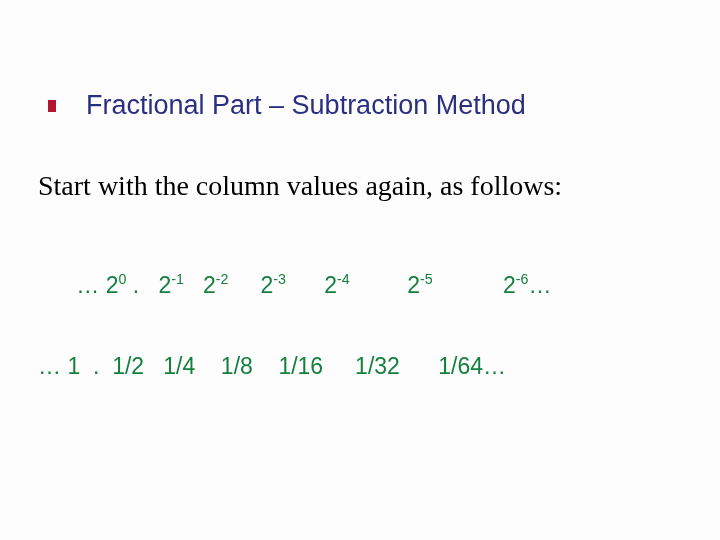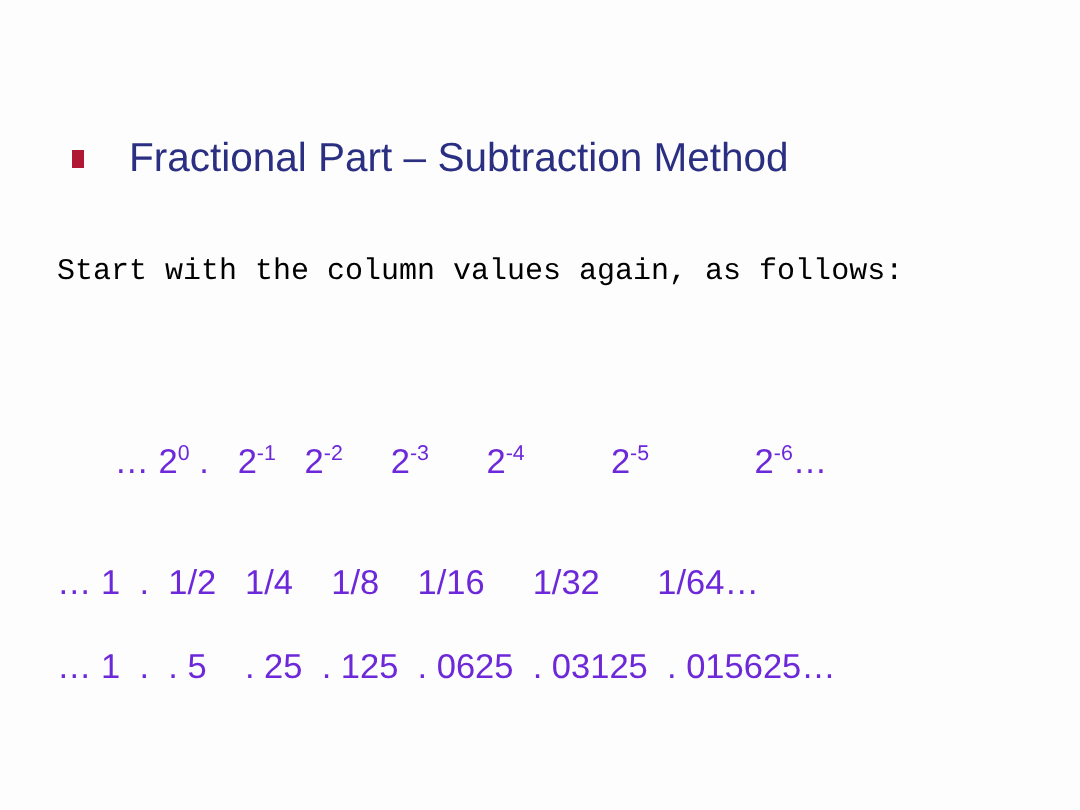--- a/index.html
+++ b/index.html
@@ -2,22 +2,22 @@
 <html><head>
   <meta charset="utf-8">
   <style>
     * { box-sizing: border-box; }
     html, body { margin: 0; padding: 0; }
     body { width: 720px; height: 540px; background: #fdfdfd; font-family: Arial, Helvetica, sans-serif; position: relative; }
     .slide { width: 720px; height: 540px; position: relative; padding: 0; }
     .title-row { display: flex; align-items: center; position: absolute; top: 90px; left: 48px; text-align: right; }
     .accent-bar { width: 8px; height: 12px; background: #b01733; margin-right: 30px; }
     .title { color: #2b2f82; font-size: 27px; font-family: Arial, sans-serif; }
-    .intro { position: absolute; top: 170px; left: 38px; font-size: 20px; color: #000; font-family: Liberation Mono, monospace; }
-    .table { position: absolute; top: 267px; left: 38px; font-size: 23px; color: #6d28d9; font-family: Arial, sans-serif; }
+    .intro { position: absolute; top: 170px; left: 38px; font-size: 28px; color: #000; font-family: Liberation Serif, serif; }
+    .table { position: absolute; top: 244px; left: 38px; font-size: 23px; color: #15803d; font-family: Arial, sans-serif; }
     .row1 { margin-bottom: 14px; white-space: pre; }
     .row2, .row3 { white-space: pre; line-height: 1.35; margin-top: 25px; }
     sup { font-size: 0.62em; vertical-align: super; }
     .pw { font-family: Arial, sans-serif; }
     .p1 { display: inline-block; }
   </style>
 </head>
 <body>
 
 <div class="slide">
@@ -30,17 +30,16 @@
   <div class="intro">Start with the column values again, as follows:</div>
 
   <div class="table">
 
     <div class="row1 pw">
       <span>…</span> <span class="p1"><span>2</span><sup>0</sup></span> <span>.</span>   <span class="p1"><span>2</span><sup>-1</sup></span>   <span class="p1"><span>2</span><sup>-2</sup></span>     <span class="p1"><span>2</span><sup>-3</sup></span>      <span class="p1"><span>2</span><sup>-4</sup></span>         <span class="p1"><span>2</span><sup>-5</sup></span>           <span class="p1"><span>2</span><sup>-6</sup></span><span>…</span>
     </div>
 
     <div class="row2"><span>…</span> <span>1</span>  <span>.</span>  <span>1/2</span>   <span>1/4</span>    <span>1/8</span>    <span>1/16</span>     <span>1/32</span>      <span>1/64</span><span>…</span></div>
 
-    <div class="row3"><span>…</span> <span>1</span>  <span>.</span>  <span>. 5</span>    <span>. 25</span>  <span>. 125</span>  <span>. 0625</span>  <span>. 03125</span>  <span>. 015625</span><span>…</span></div>
 
   </div>
 
 </div>
 
 </body></html>

